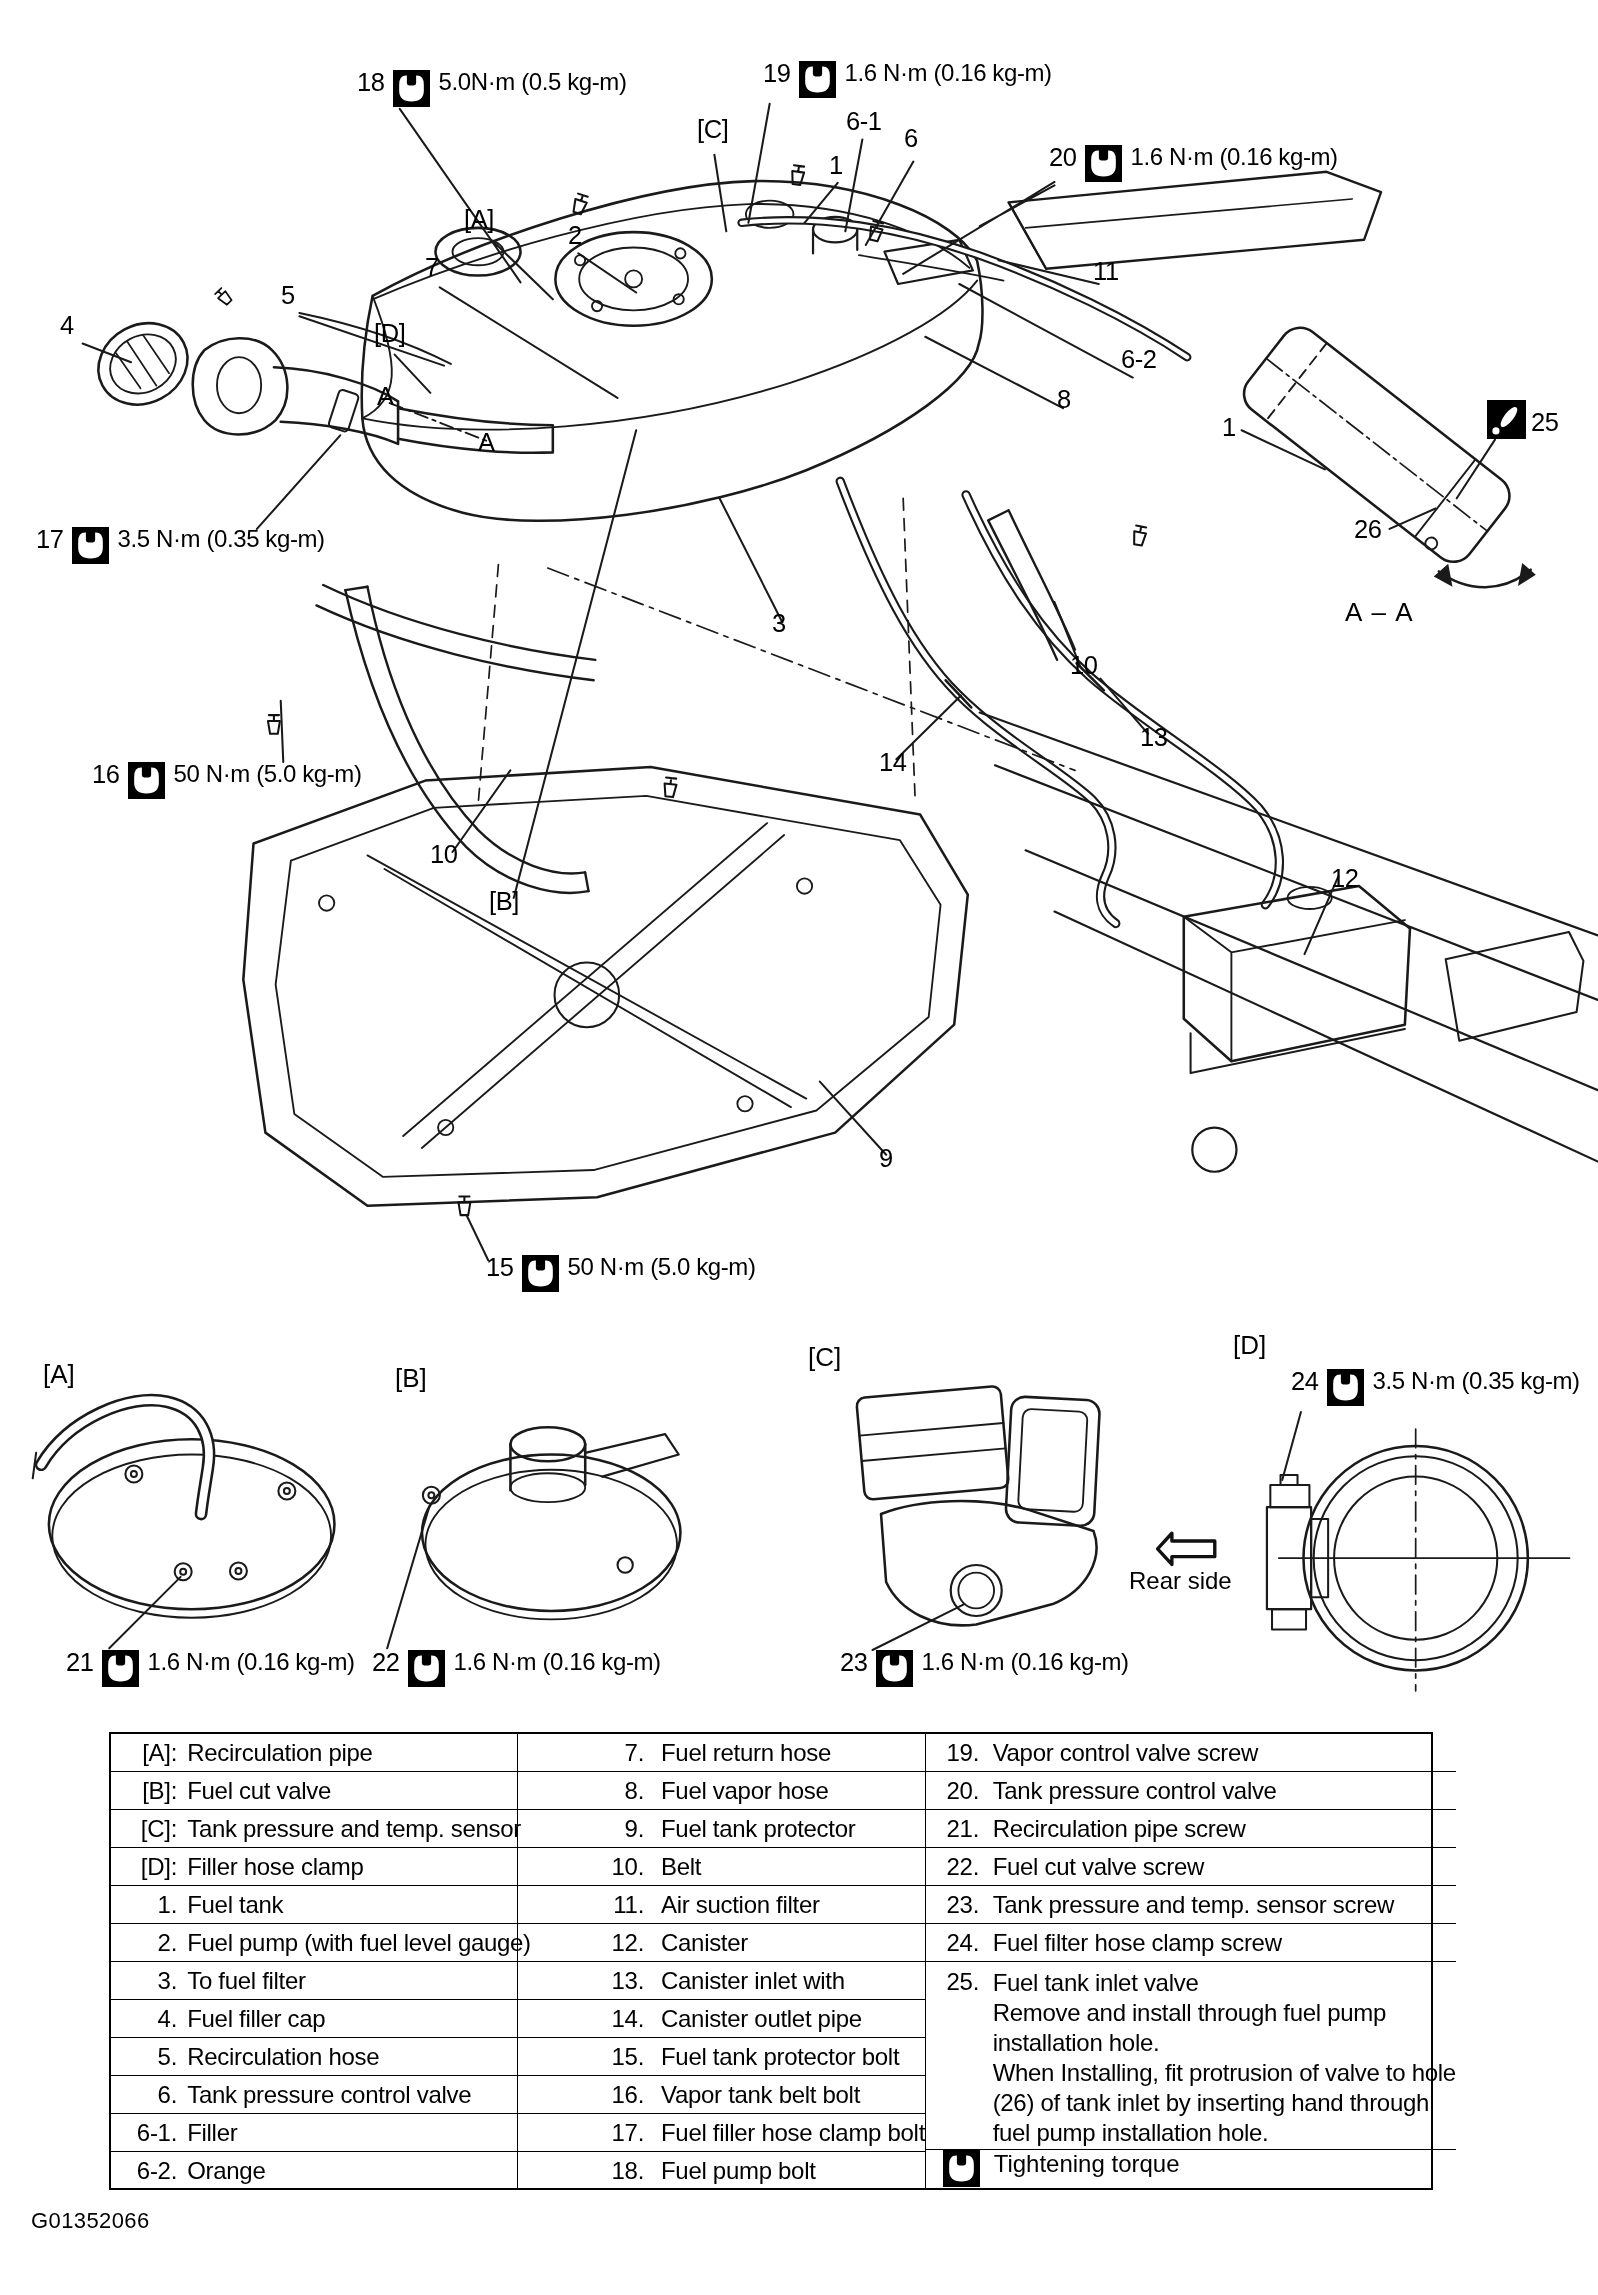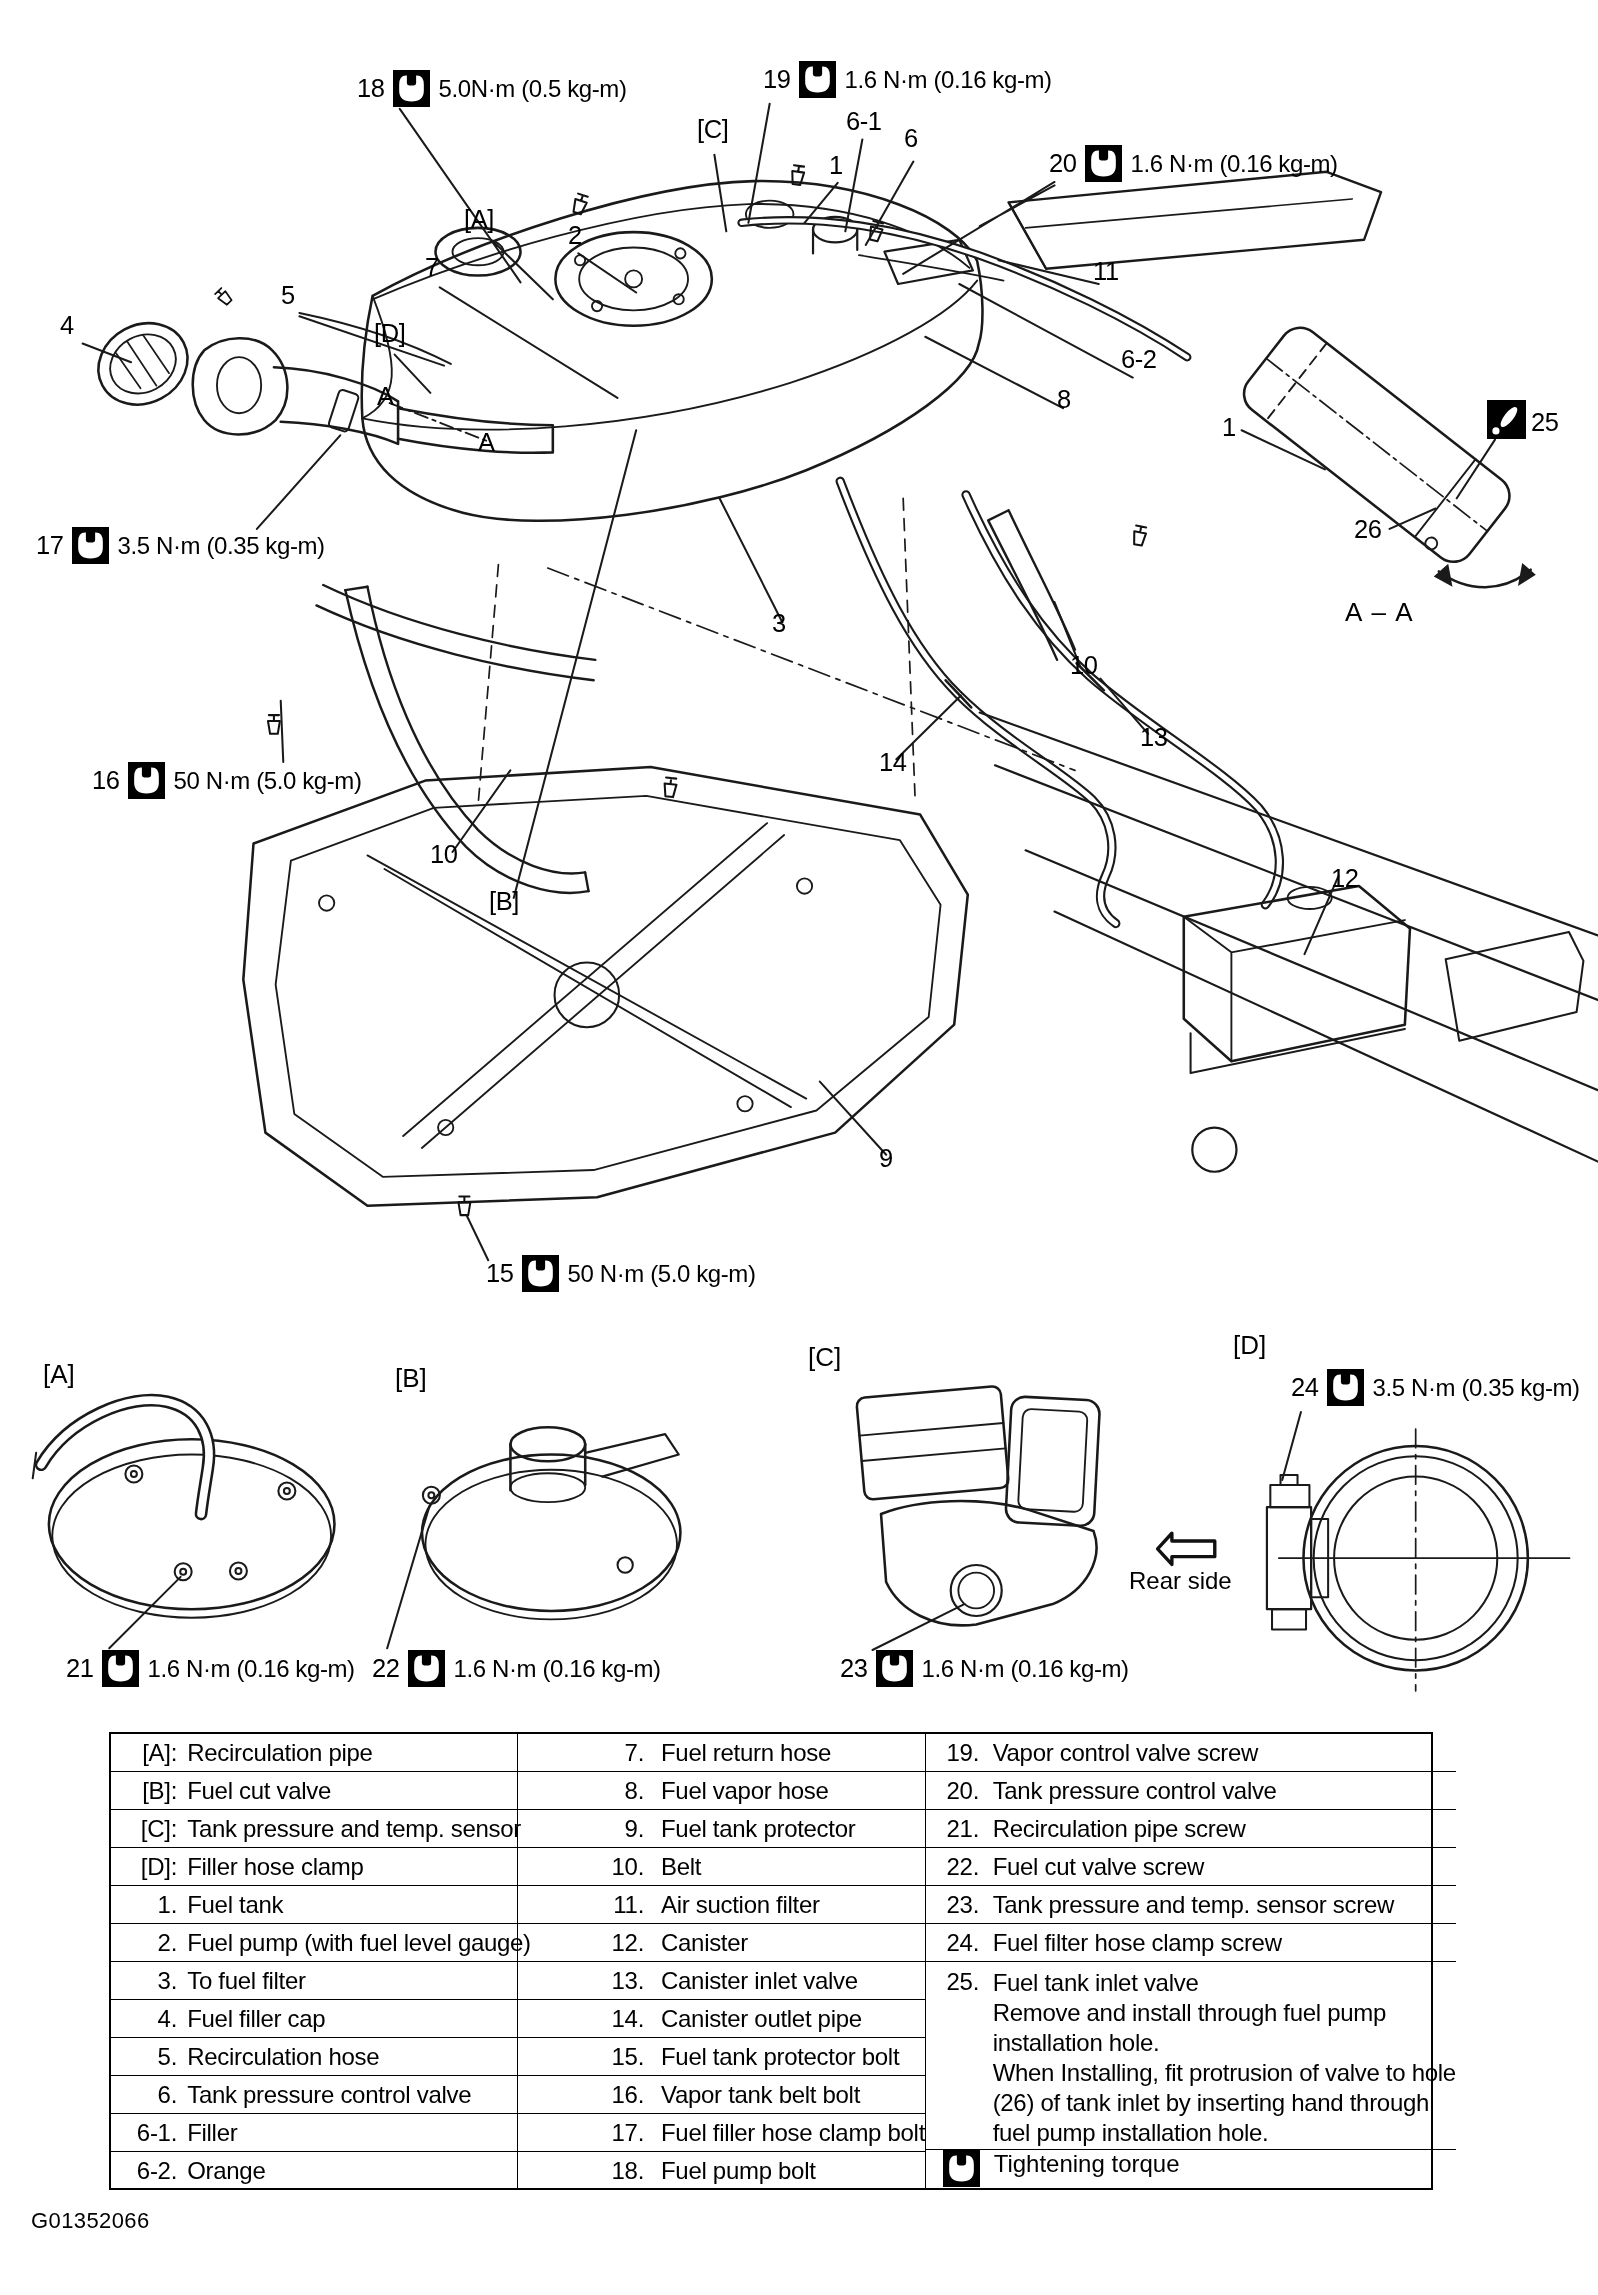--- a/index.html
+++ b/index.html
@@ -1,21 +1,21 @@
 <!DOCTYPE html>
 <html style="font-size:13.6px"><head>
 <meta charset="utf-8">
 <style>
   html,body{margin:0;padding:0}
   body{width:1598px;height:2295px;background:#fff;position:relative;
        font-family:"Liberation Sans",sans-serif;color:#000;overflow:hidden}
   svg.art{position:absolute;left:0}
   .plabel{position:absolute;font-size:25.5px;line-height:1;white-space:nowrap;letter-spacing:-0.4px}
   .dtitle{position:absolute;font-size:26px;line-height:1;white-space:nowrap}
-  .callout{position:absolute;display:flex;align-items:center;font-size:24px;line-height:1;white-space:nowrap;letter-spacing:-0.4px}
+  .callout{position:absolute;display:flex;align-items:flex-start;font-size:24px;line-height:1;white-space:nowrap;letter-spacing:-0.4px}
   .callout .cnum{margin-right:8.5px;font-size:25.5px}
   .callout .wicon{width:37px;height:37px;margin-right:8.5px;flex:0 0 37px}
   .aa-label{position:absolute;font-size:26px;letter-spacing:1.7px;white-space:nowrap}
   .rearside{position:absolute;font-size:24px;white-space:nowrap}
   .hatchicon{position:absolute;width:39px;height:39px}
   .gnum{position:absolute;font-size:22px;letter-spacing:0.4px}
   
   .tbl{position:absolute;left:109px;top:1732px;width:1324px;height:458px;
        border:2.6px solid #000;display:flex;box-sizing:border-box;background:#fff}
   .tcol{height:100%;box-sizing:border-box;display:flex;flex-direction:column}
@@ -462,21 +462,21 @@
     <div class="tlabel">Air suction filter</div>
   </div>
 
   <div class="trow">
     <div class="tnum">12.</div>
     <div class="tlabel">Canister</div>
   </div>
 
   <div class="trow">
     <div class="tnum">13.</div>
-    <div class="tlabel">Canister inlet valve</div>
+    <div class="tlabel">Canister inlet with</div>
   </div>
 
   <div class="trow">
     <div class="tnum">14.</div>
     <div class="tlabel">Canister outlet pipe</div>
   </div>
 
   <div class="trow">
     <div class="tnum">15.</div>
     <div class="tlabel">Fuel tank protector bolt</div>

